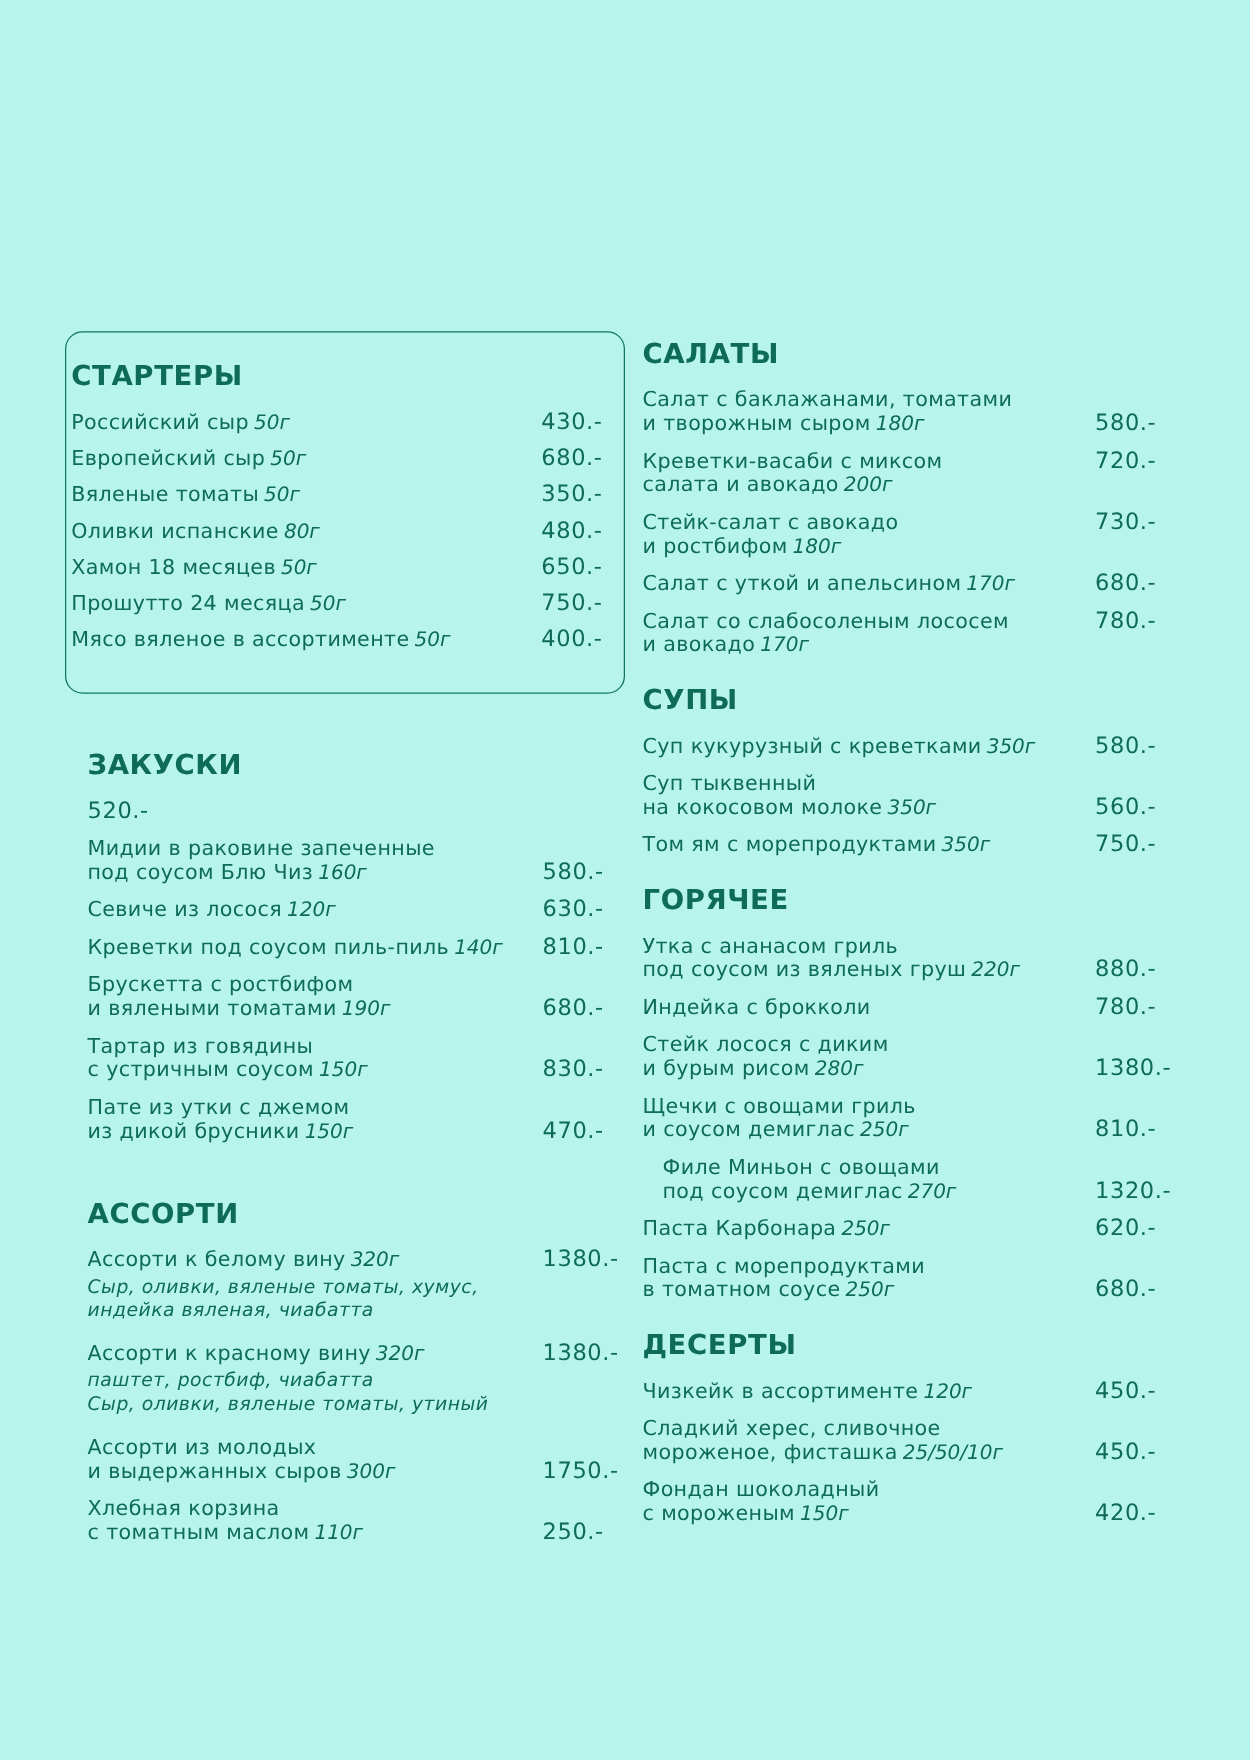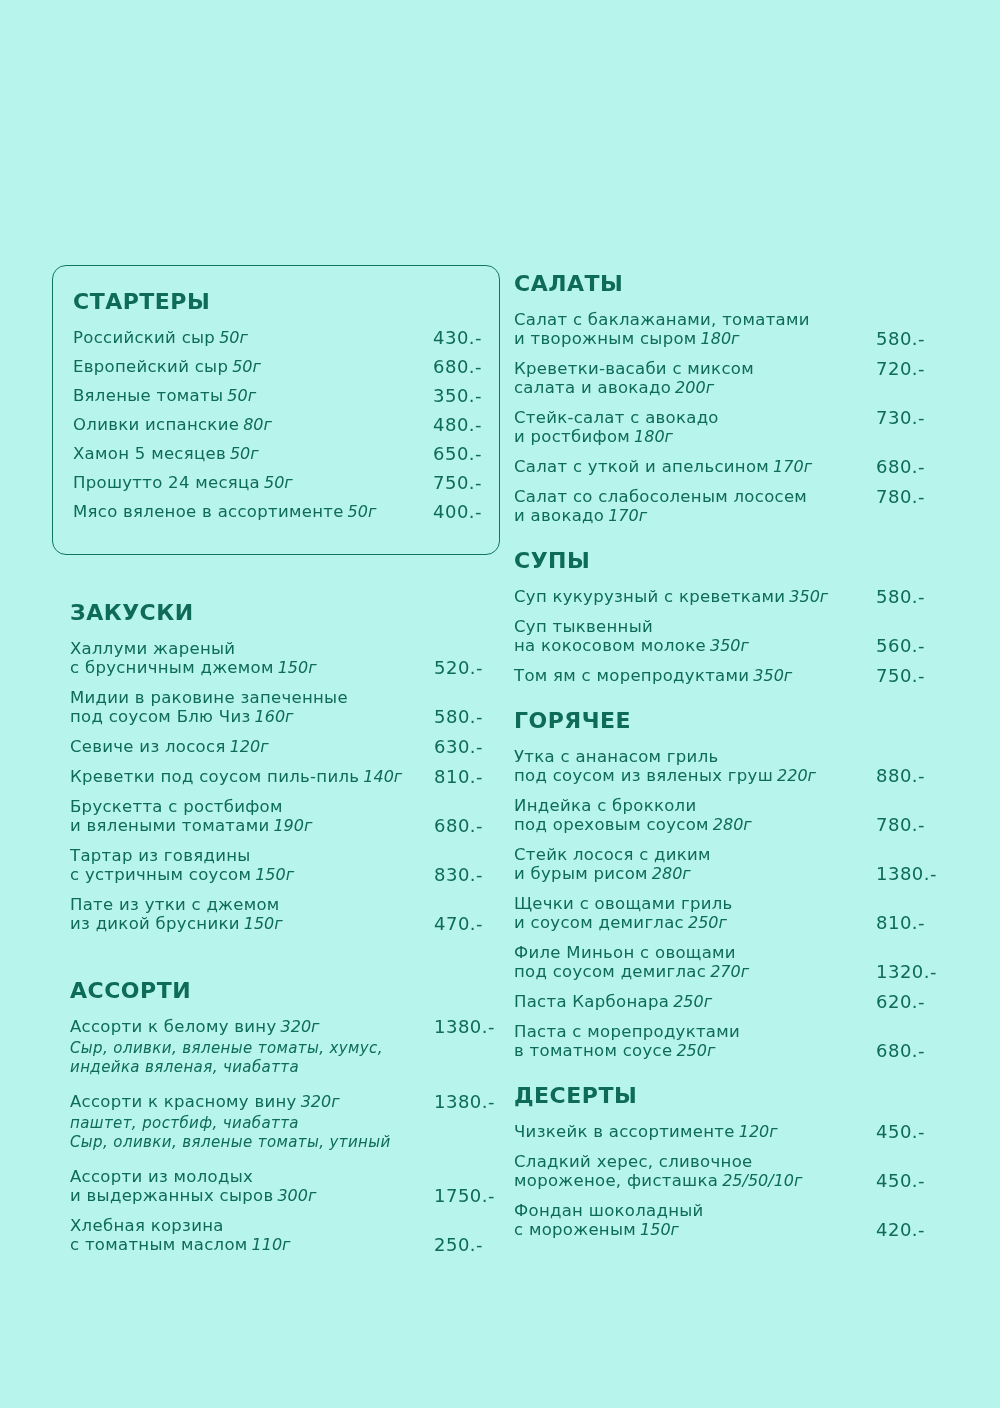--- a/index.html
+++ b/index.html
@@ -11,21 +11,21 @@
       position: relative;
       overflow: hidden;
     }
     .col { position: absolute; }
     .col-left { left: 52px; width: 448px; top: 265px; }
     .col-right { left: 514px; width: 430px; top: 270px; }
     .section { position: relative; }
     .section.boxed {
       border: 1.5px solid #127563;
       border-radius: 14px;
-      padding: 22px 0 24px 20px;
+      padding: 22px 0 24px 4px;
     }
     .section-title {
       font-family: "DejaVu Sans", sans-serif;
       font-weight: bold;
       font-size: 22px;
       letter-spacing: 0.5px;
       color: #0e6b58;
       margin-bottom: 12px;
       line-height: 28px;
     }
@@ -97,21 +97,21 @@
           <div class="item">
             <div class="item-name">
               <span class="line"><span>Оливки испанские</span><span class="weight">80г</span></span>
             </div>
             <div class="price">480.-</div>
           </div>
         </div>
         <div style="margin-bottom: 10px;">
           <div class="item">
             <div class="item-name">
-              <span class="line"><span>Хамон 5 месяцев</span><span class="weight">50г</span></span>
+              <span class="line"><span>Хамон 18 месяцев</span><span class="weight">50г</span></span>
             </div>
             <div class="price">650.-</div>
           </div>
         </div>
         <div style="margin-bottom: 10px;">
           <div class="item">
             <div class="item-name">
               <span class="line"><span>Прошутто 24 месяца</span><span class="weight">50г</span></span>
             </div>
             <div class="price">750.-</div>
@@ -126,24 +126,20 @@
           </div>
         </div>
       </div>
   </section>
 
   <section class="section" style="margin-top:44px; padding-left:18px;">
     <h2 class="section-title">ЗАКУСКИ</h2>
     <div class="items">
         <div style="margin-bottom: 11px;">
           <div class="item">
-            <div class="item-name">
-              <span class="line"><span>Халлуми жареный</span></span>
-              <span class="line"><span>с брусничным джемом</span><span class="weight">150г</span></span>
-            </div>
             <div class="price">520.-</div>
           </div>
         </div>
         <div style="margin-bottom: 11px;">
           <div class="item">
             <div class="item-name">
               <span class="line"><span>Мидии в раковине запеченные</span></span>
               <span class="line"><span>под соусом Блю Чиз</span><span class="weight">160г</span></span>
             </div>
             <div class="price">580.-</div>
@@ -335,21 +331,20 @@
               <span class="line"><span>Утка с ананасом гриль</span></span>
               <span class="line"><span>под соусом из вяленых груш</span><span class="weight">220г</span></span>
             </div>
             <div class="price">880.-</div>
           </div>
         </div>
         <div style="margin-bottom: 11px;">
           <div class="item">
             <div class="item-name">
               <span class="line"><span>Индейка  с брокколи</span></span>
-              <span class="line"><span>под ореховым соусом</span><span class="weight">280г</span></span>
             </div>
             <div class="price">780.-</div>
           </div>
         </div>
         <div style="margin-bottom: 11px;">
           <div class="item">
             <div class="item-name">
               <span class="line"><span>Стейк лосося с диким</span></span>
               <span class="line"><span>и бурым рисом</span><span class="weight">280г</span></span>
             </div>
@@ -358,21 +353,21 @@
         </div>
         <div style="margin-bottom: 11px;">
           <div class="item">
             <div class="item-name">
               <span class="line"><span>Щечки с овощами гриль</span></span>
               <span class="line"><span>и соусом демиглас</span><span class="weight">250г</span></span>
             </div>
             <div class="price">810.-</div>
           </div>
         </div>
-        <div style="margin-bottom: 11px;">
+        <div style="margin-bottom: 11px; margin-left: 16px;">
           <div class="item">
             <div class="item-name">
               <span class="line"><span>Филе Миньон с овощами</span></span>
               <span class="line"><span>под соусом демиглас</span><span class="weight">270г</span></span>
             </div>
             <div class="price">1320.-</div>
           </div>
         </div>
         <div style="margin-bottom: 11px;">
           <div class="item">

